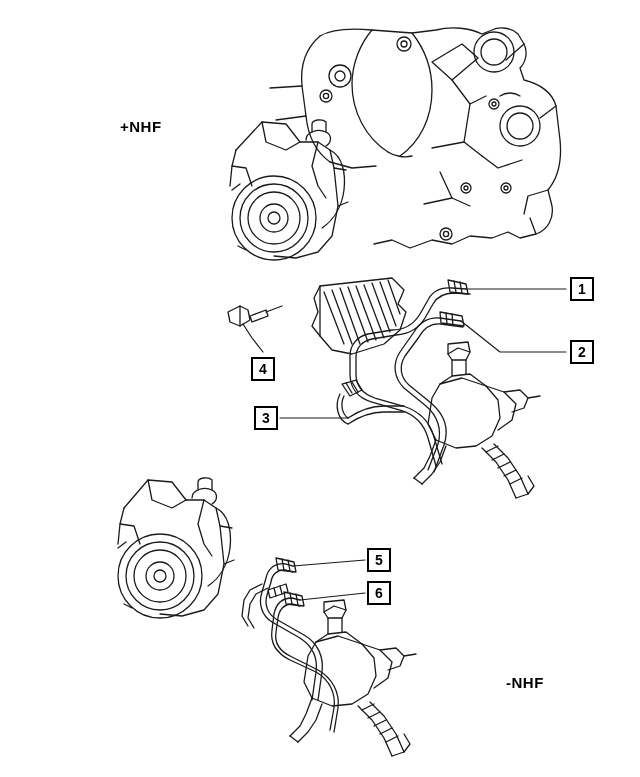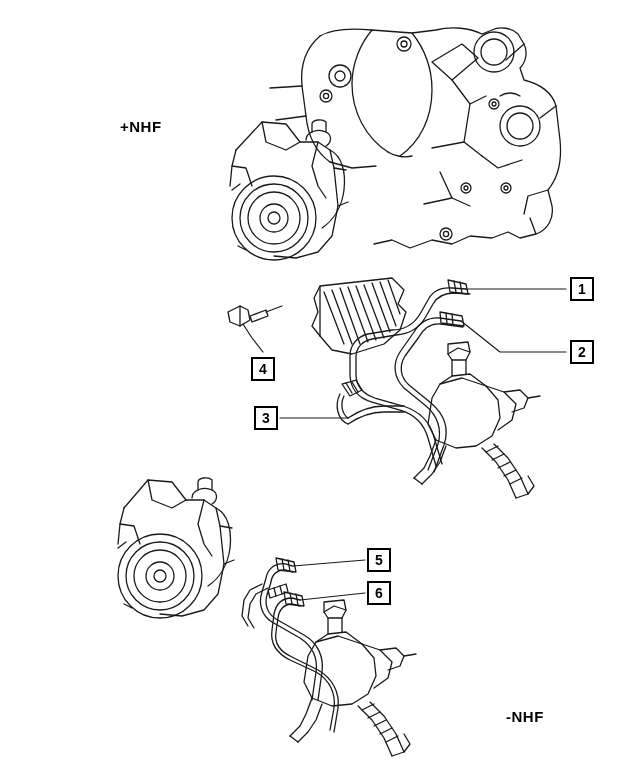--- a/index.html
+++ b/index.html
@@ -282,21 +282,21 @@
         <path d="M263 352 L252 338 L243 324"></path>
         <path d="M365 560 L293 566"></path>
         <path d="M365 593 L300 600"></path>
       </g>
 
     </g>
   </svg>
 
   <div class="label-text" style="left:120px; top:118px;">+NHF</div>
 
-  <div class="label-text" style="left:506px; top:708px;">-NHF</div>
+  <div class="label-text" style="left:506px; top:674px;">-NHF</div>
 
   <div class="callout" style="left:570px; top:277px;">1</div>
 
   <div class="callout" style="left:570px; top:340px;">2</div>
 
   <div class="callout" style="left:254px; top:406px;">3</div>
 
   <div class="callout" style="left:251px; top:357px;">4</div>
 
   <div class="callout" style="left:367px; top:548px;">5</div>

